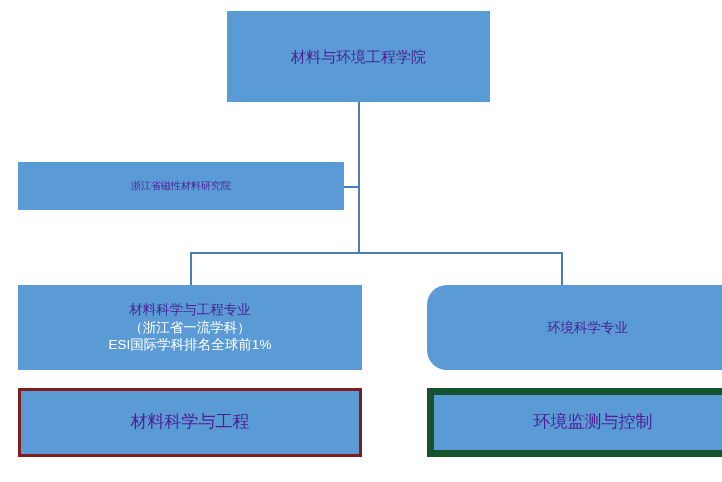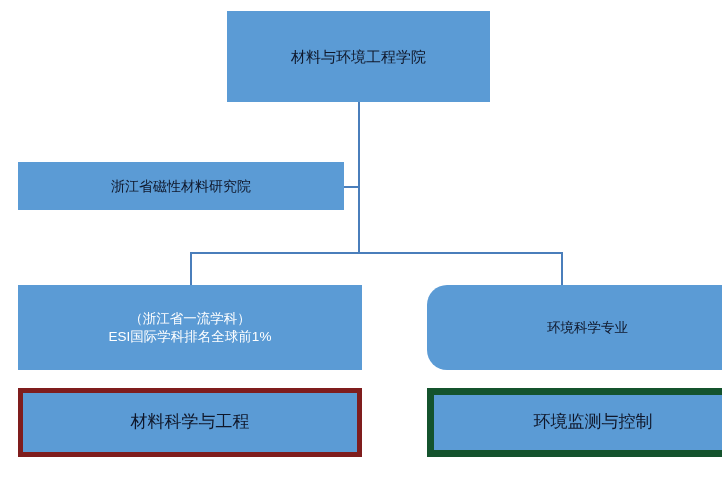--- a/index.html
+++ b/index.html
@@ -26,45 +26,45 @@
     flex-direction: column;
     align-items: center;
     justify-content: center;
     text-align: center;
     line-height: 1.32;
   }
   .node .ln {
     display: block;
     white-space: nowrap;
   }
-  .ln-dark  { color: #0f172a; }
+  .ln-dark  { color: #4c1d95; }
   .ln-light { color: #ffffff; }
 
   
   #node-college {
     left: 227px; top: 11px; width: 263px; height: 91px;
     font-size: 15px;
   }
   #node-institute {
     left: 18px; top: 162px; width: 326px; height: 48px;
-    font-size: 14px;
+    font-size: 10px;
   }
   #node-mse-major {
     left: 18px; top: 285px; width: 344px; height: 85px;
     font-size: 13.5px;
   }
   #node-env-major {
     left: 427px; top: 285px; width: 321px; height: 85px;
     font-size: 13.5px;
     border-radius: 20px;
   }
   #node-mse-degree {
     left: 18px; top: 388px; width: 344px; height: 69px;
     font-size: 17px;
-    border: 5px solid #7f1d1d;
+    border: 3px solid #7f1d1d;
   }
   #node-env-degree {
     left: 427px; top: 388px; width: 332px; height: 69px;
     font-size: 17px;
     border: 7px solid #14532d;
   }
 
   
   .conn {
     position: absolute;
@@ -92,20 +92,21 @@
 
   <div class="node" id="node-college">
     <span class="ln ln-dark">材料与环境工程学院</span>
   </div>
 
   <div class="node" id="node-institute">
     <span class="ln ln-dark">浙江省磁性材料研究院</span>
   </div>
 
   <div class="node" id="node-mse-major">
+    <span class="ln ln-dark">材料科学与工程专业</span>
     <span class="ln ln-light">（浙江省一流学科）</span>
     <span class="ln ln-light">ESI国际学科排名全球前1%</span>
   </div>
 
   <div class="node" id="node-env-major">
     <span class="ln ln-dark">环境科学专业</span>
   </div>
 
   <div class="node" id="node-mse-degree">
     <span class="ln ln-dark">材料科学与工程</span>

